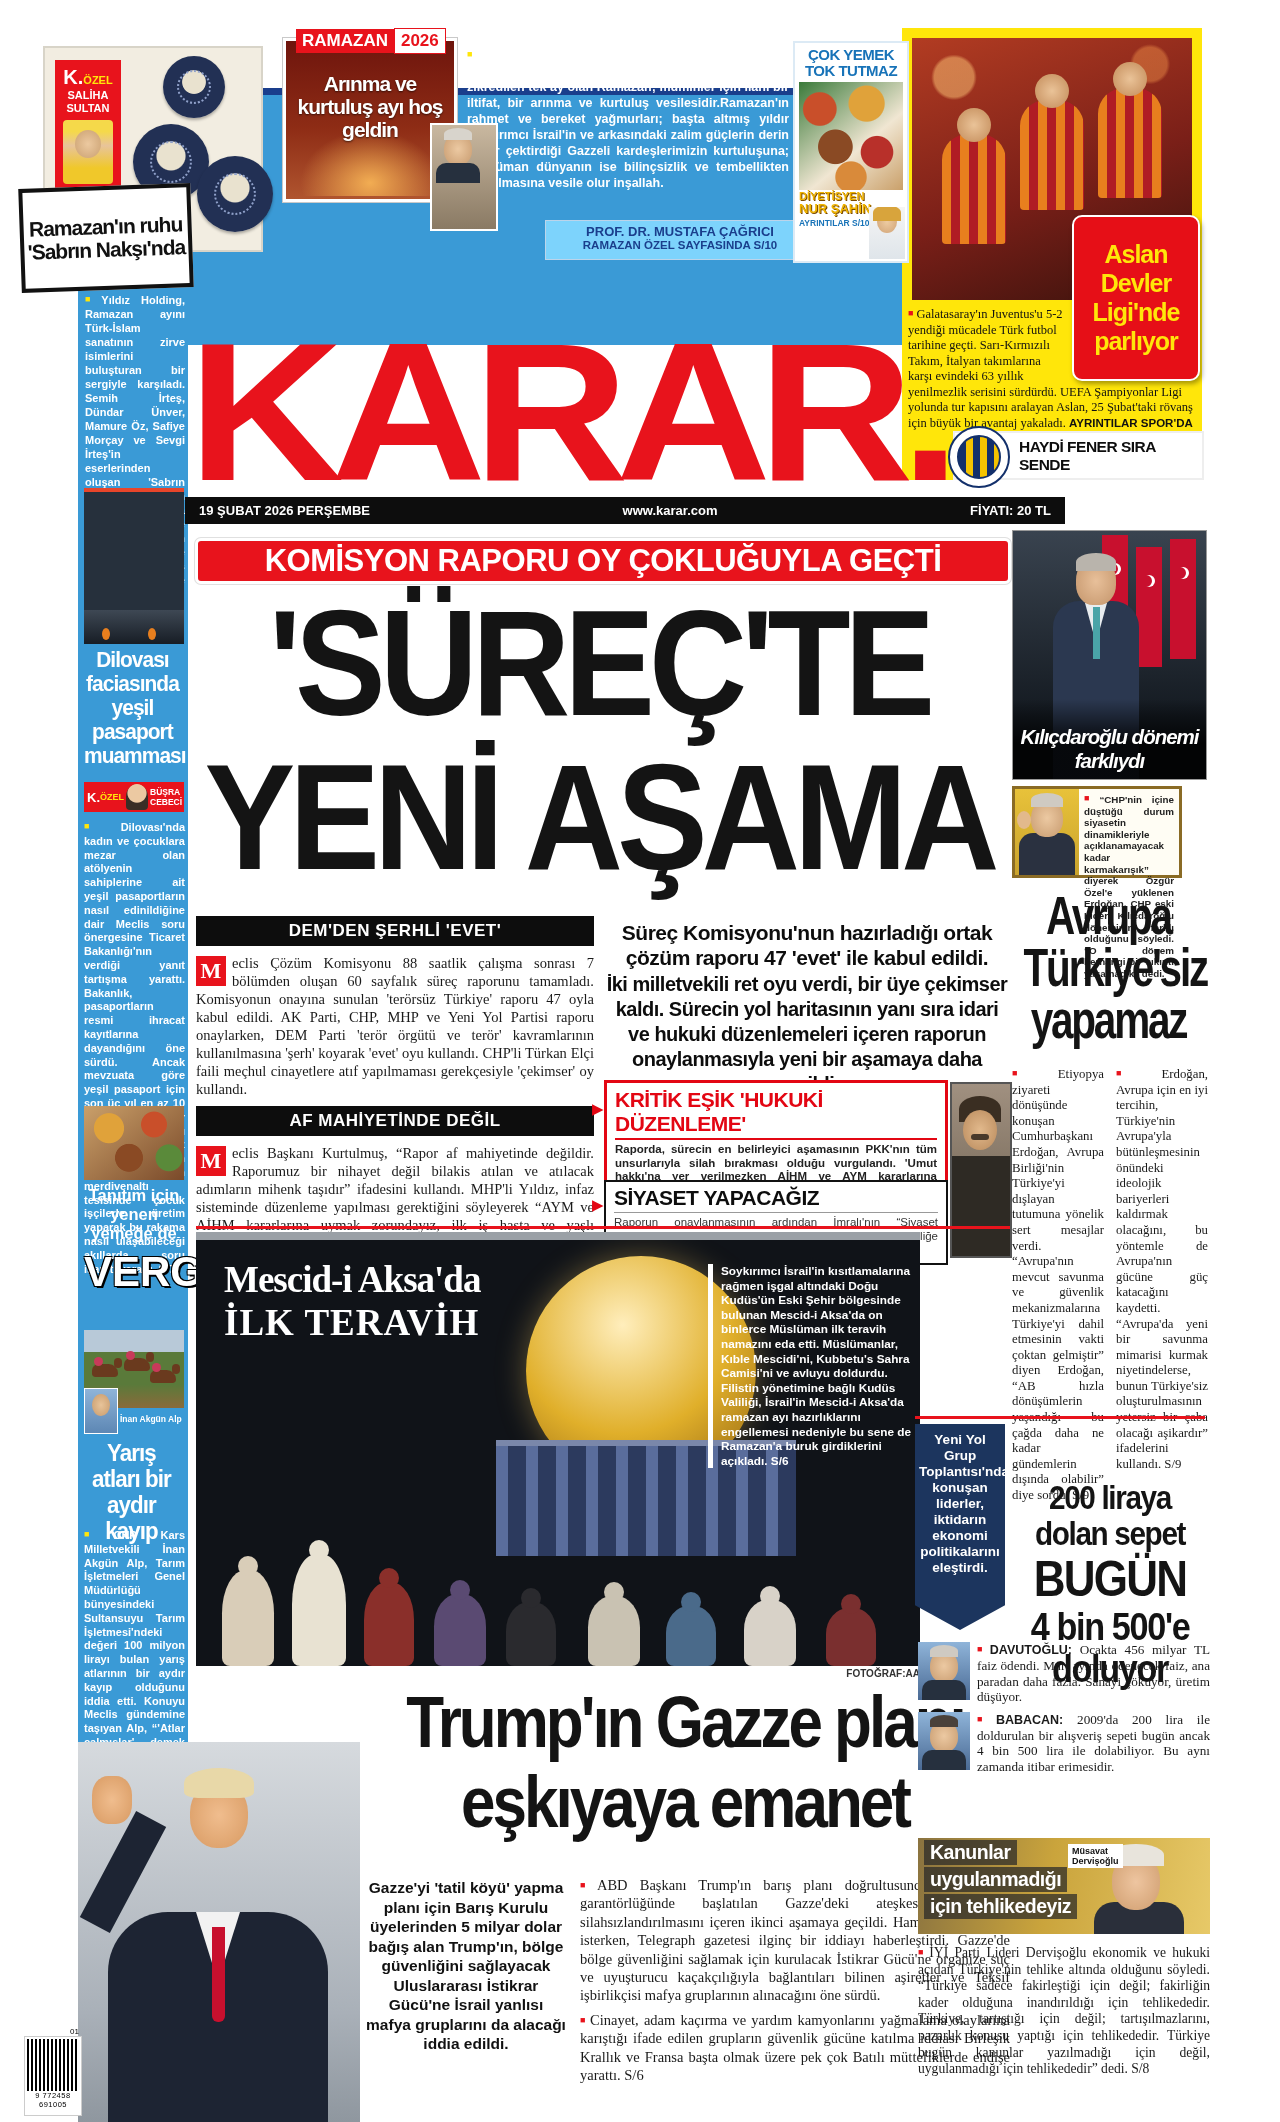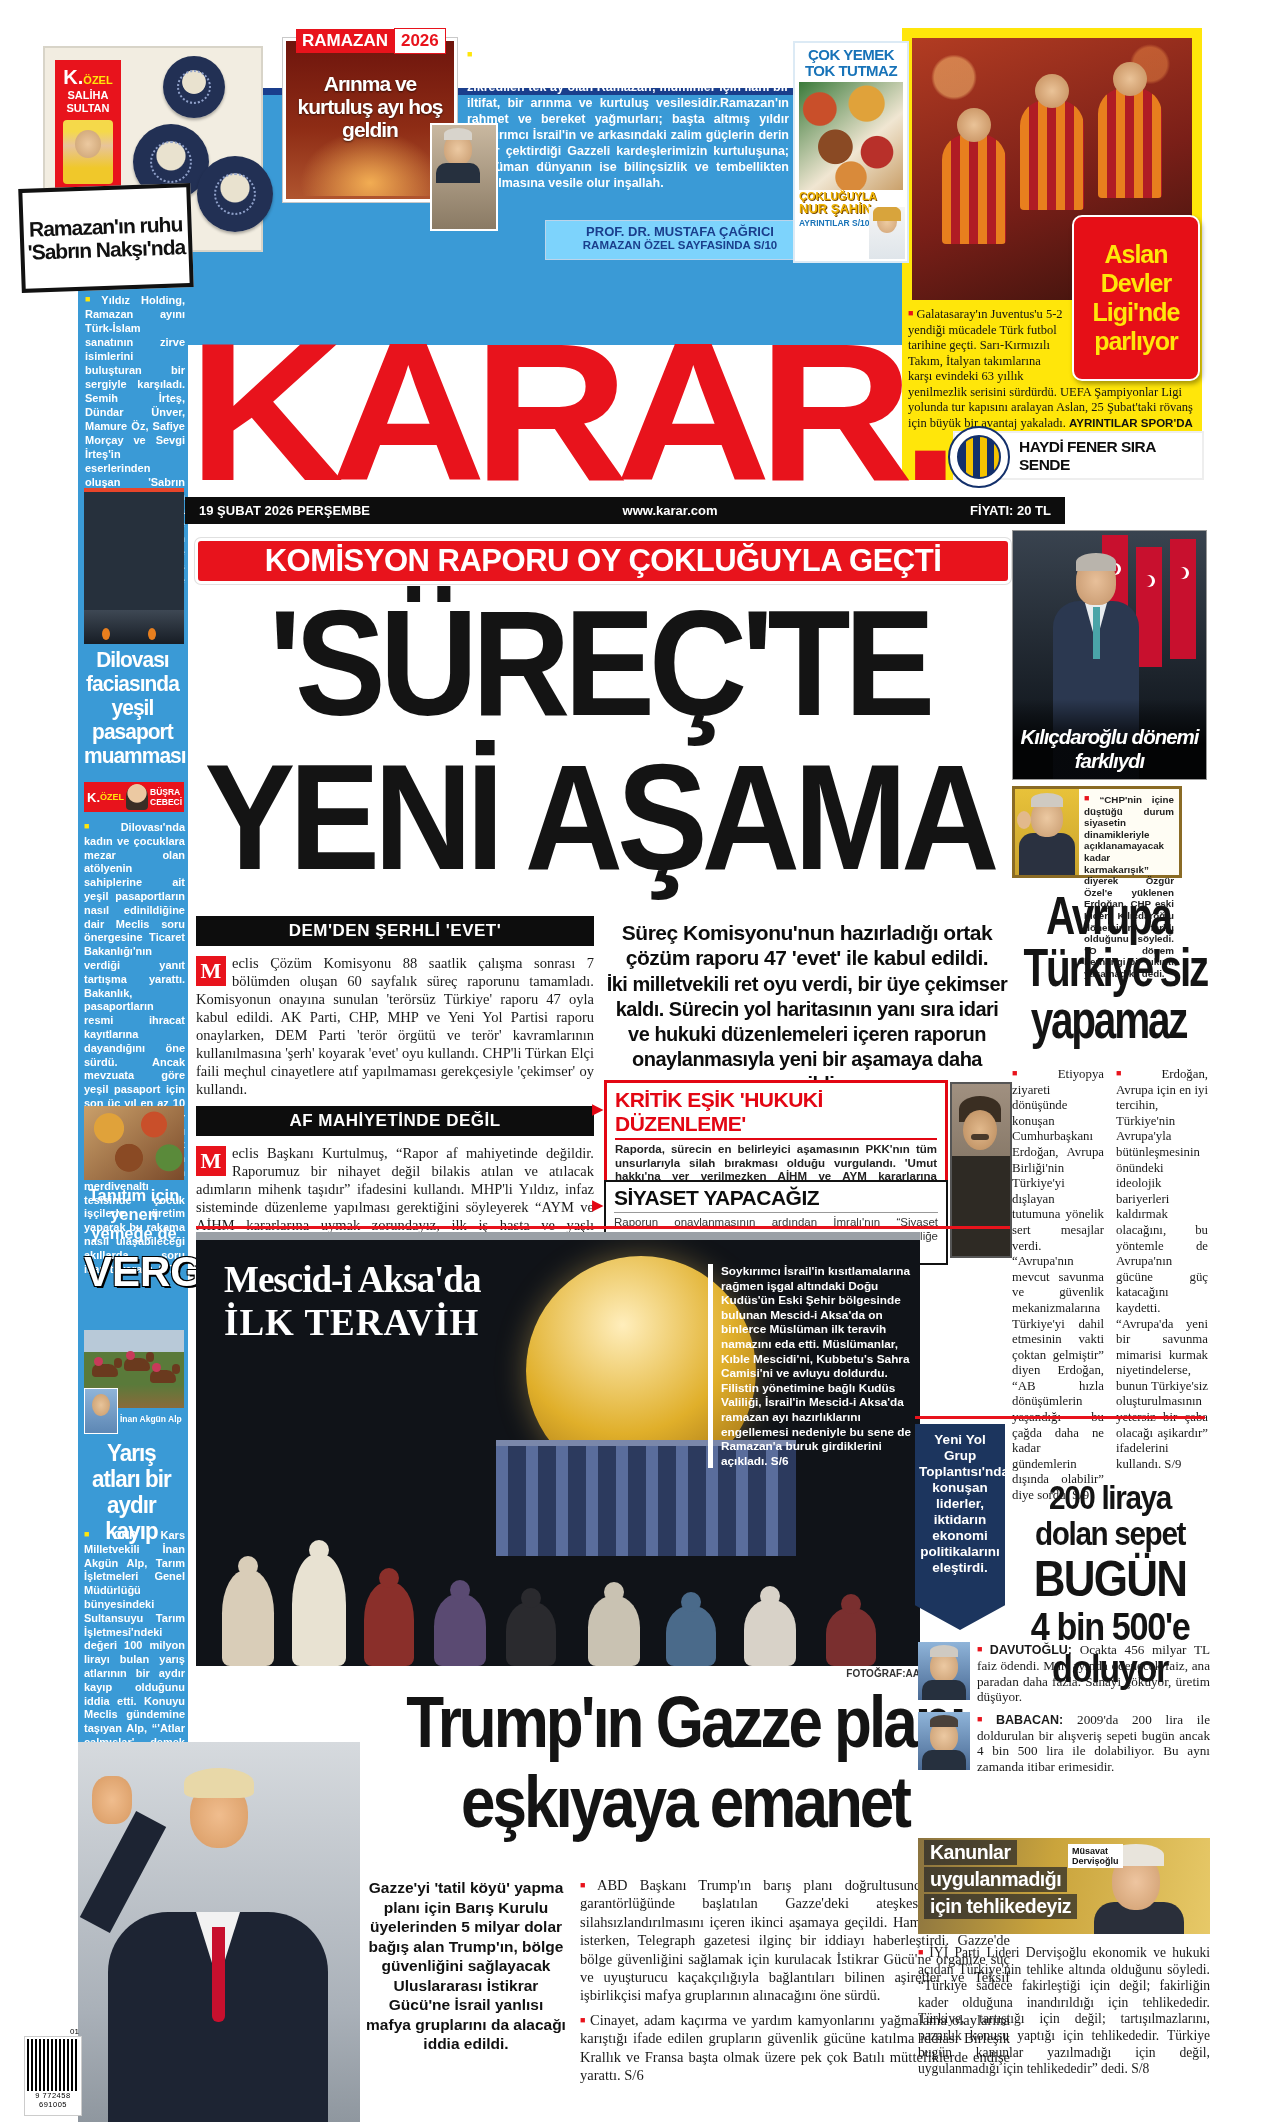--- a/index.html
+++ b/index.html
@@ -266,21 +266,21 @@
     <div class="l1">PROF. DR. MUSTAFA ÇAĞRICI</div>
     <div class="l2">RAMAZAN ÖZEL SAYFASINDA S/10</div>
   </div>
 
   <p class="abs wb j" id="rahmet" style="margin:0;"><span class="sq y">■</span><span>Rahmet ve bereket ayı Ramazan hepimiz için mübarek olsun. Kur'an-ı Kerim'de adı müstakilen zikredilen tek ay olan Ramazan; müminler için ilahi bir iltifat, bir arınma ve kurtuluş vesilesidir.Ramazan'ın rahmet ve bereket yağmurları; başta altmış yıldır soykırımcı İsrail'in ve arkasındaki zalim güçlerin derin acılar çektirdiği Gazzeli kardeşlerimizin kurtuluşuna; Müslüman dünyanın ise bilinçsizlik ve tembellikten kurtulmasına vesile olur inşallah.</span></p>
 
   <div class="abs" id="cokcard">
     <div class="t">ÇOK YEMEK</div>
     <div class="t">TOK TUTMAZ</div>
     <div id="cokfood"></div>
-    <div class="d1">ÇOKLUĞUYLA</div>
+    <div class="d1">DİYETİSYEN</div>
     <div class="d2">NUR ŞAHİN</div>
     <div class="d3">AYRINTILAR S/10'DA</div>
     <div id="nursahin"></div>
   </div>
 
   <div class="abs" id="gscol"></div>
   <div class="abs" id="gsphoto">
     <div class="gsplayer" style="left:30px;top:96px;"></div>
     <div class="gsplayer" style="left:108px;top:62px;"></div>
     <div class="gsplayer" style="left:186px;top:50px;"></div>

